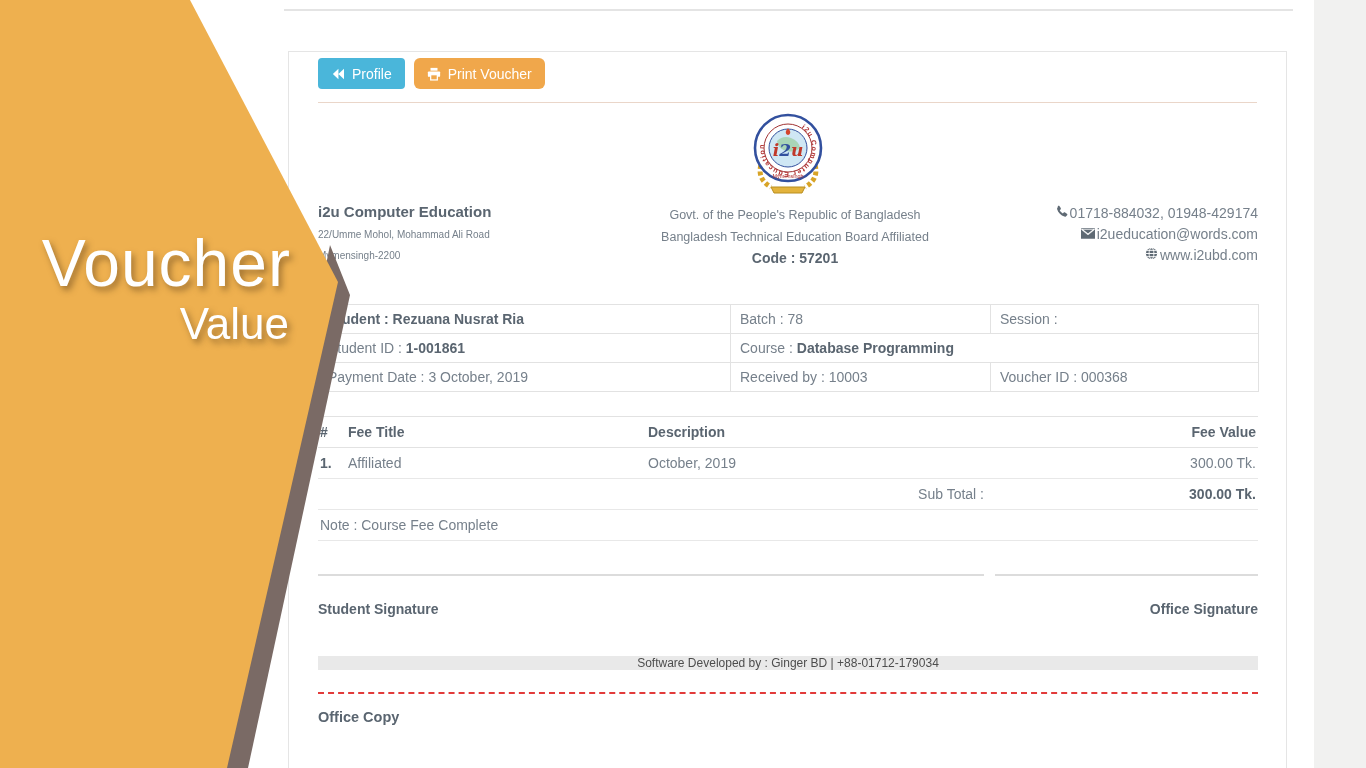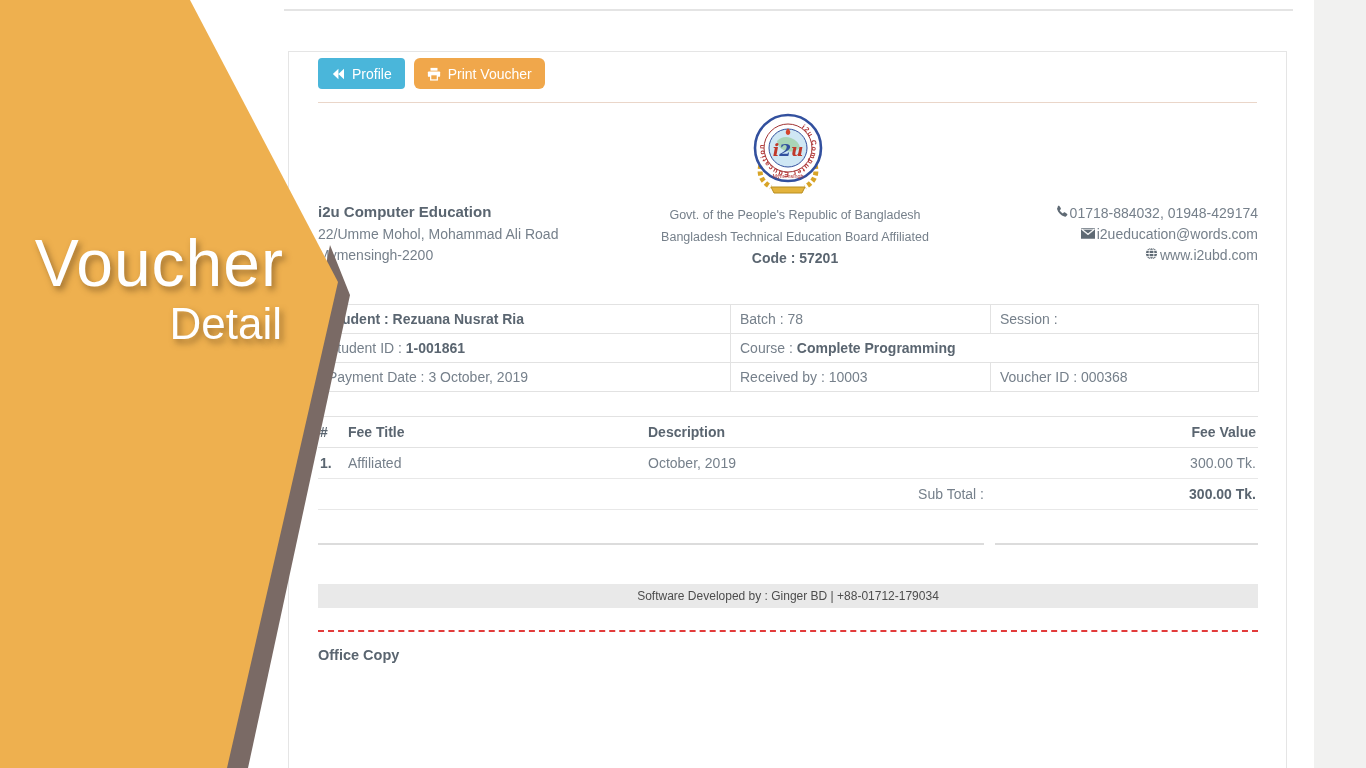--- a/index.html
+++ b/index.html
@@ -21,21 +21,21 @@
 
   .toolbar-rule { margin-top:13px; border-top:1px solid #ead6c9; }
 
   .logo-wrap { margin-top:4px; display:flex; justify-content:center; height:93px; }
 
   .org-header { margin-top:3px; display:flex; width:940px; }
   .org-left { width:312px; }
   .org-center { width:330px; text-align:center; }
   .org-right { width:298px; text-align:right; }
   .org-name { font-size:15px; font-weight:bold; color:#5a6570; margin-bottom:4px; }
-  .org-line { font-size:14px; color:#76808b; line-height:21px; }
+  .org-line { font-size:10px; color:#76808b; line-height:21px; }
   .org-small { font-size:12.5px; color:#76808b; line-height:20px; margin-top:2px;}
   .org-code { font-size:14px; font-weight:bold; color:#5a6570; line-height:22px; }
   .contact-line { font-size:14px; color:#76808b; line-height:21px; display:flex;
                   justify-content:flex-end; align-items:center; gap:2px; }
   .contact-line svg { flex:0 0 auto; }
 
   table { border-collapse:collapse; table-layout:fixed; width:940px; font-size:14px; color:#76808b; }
   .info-table { margin-top:35px; }
   .info-table td { border:1px solid #e2e2e2; padding:5px 9px; height:29px; }
   .b { font-weight:bold; color:#5a6570; }
@@ -48,29 +48,29 @@
   .t-center { text-align:center; }
   .t-right { text-align:right !important; }
 
   .sig-lines { margin-top:33px; display:flex; width:940px; }
   .sig-line-left { width:666px; border-bottom:2px solid #dcdcdc; }
   .sig-gap { width:11px; }
   .sig-line-right { width:263px; border-bottom:2px solid #dcdcdc; }
   .sig-labels { margin-top:25px; display:flex; justify-content:space-between; width:940px;
                 font-size:14px; font-weight:bold; color:#5a6570; }
 
-  .dev-bar { margin-top:39px; width:940px; height:24px; background:#e9e9e9;
+  .dev-bar { margin-top:39px; width:940px; height:14px; background:#e9e9e9;
              display:flex; align-items:center; justify-content:center;
              font-size:12px; color:#4d4d4d; }
 
   .cut-line { margin-top:22px; width:940px; border-top:2px dashed #e23b3b; }
   .office-copy-heading { margin-top:15px; font-size:14.5px; font-weight:bold; color:#5a6570; }
 
   .banner { position:absolute; left:0; top:0; width:370px; height:768px; z-index:10; pointer-events:none; }
-  .banner-text { position:absolute; left:0; top:229px; width:284px; text-align:right; z-index:11;
+  .banner-text { position:absolute; left:7px; top:229px; width:284px; text-align:right; z-index:11;
                  color:#ffffff; text-shadow:3px 4px 6px rgba(93,62,25,0.55); }
   .banner-title { font-size:66px; line-height:68px; letter-spacing:1px; }
   .banner-subtitle { font-size:44px; line-height:46px; margin-top:4px; padding-right:2px; }
 </style>
 </head>
 <body>
 
 <div class="right-strip"></div>
 <div class="top-hairline"></div>
 
@@ -176,21 +176,21 @@
         <col style="width:268px">
       </colgroup>
     <tbody>
         <tr>
       <td class="b">Student : Rezuana Nusrat Ria</td>
       <td>Batch : 78</td>
       <td>Session :</td>
     </tr>
     <tr>
       <td><span>Student ID : </span><span class="b">1-001861</span></td>
-      <td colspan="2"><span>Course : </span><span class="b">Complete Programming</span></td>
+      <td colspan="2"><span>Course : </span><span class="b">Database Programming</span></td>
     </tr>
     <tr>
       <td>Payment Date : 3 October, 2019</td>
       <td>Received by : 10003</td>
       <td>Voucher ID : 000368</td>
     </tr>
   </tbody>
     </table>
 
   <table class="fee-table">
@@ -214,39 +214,46 @@
         <td>Affiliated</td>
         <td class="t-center">October, 2019</td>
         <td class="t-right">300.00 Tk.</td>
       </tr>
       <tr>
         <td></td>
         <td></td>
         <td class="t-right">Sub Total :</td>
         <td class="t-right b">300.00 Tk.</td>
       </tr>
+      <tr>
+        <td colspan="4">Note : Course Fee Complete</td>
+      </tr>
     </tbody>
   </table>
 
   <div class="sig-lines">
     <div class="sig-line-left"></div>
     <div class="sig-gap"></div>
     <div class="sig-line-right"></div>
+  </div>
+  <div class="sig-labels">
+    <span>Student Signature</span>
+    <span>Office Signature</span>
   </div>
 
   <div class="dev-bar">
     <span>Software Developed by : Ginger BD | +88-01712-179034</span>
   </div>
 
   <div class="cut-line"></div>
 
   <div class="office-copy-heading">Office Copy</div>
 
 </div>
 
 <svg class="banner" viewBox="0 0 370 768" preserveAspectRatio="none">
   <polygon points="330,245 350,295 248,768 225,768" fill="#7a6a65"></polygon>
   <polygon points="0,0 190,0 338,282 227,768 0,768" fill="#eeb04f"></polygon>
 </svg>
 <div class="banner-text">
   <div class="banner-title">Voucher</div>
-  <div class="banner-subtitle">Detail</div>
+  <div class="banner-subtitle">Value</div>
 </div>
 
 </body></html>

